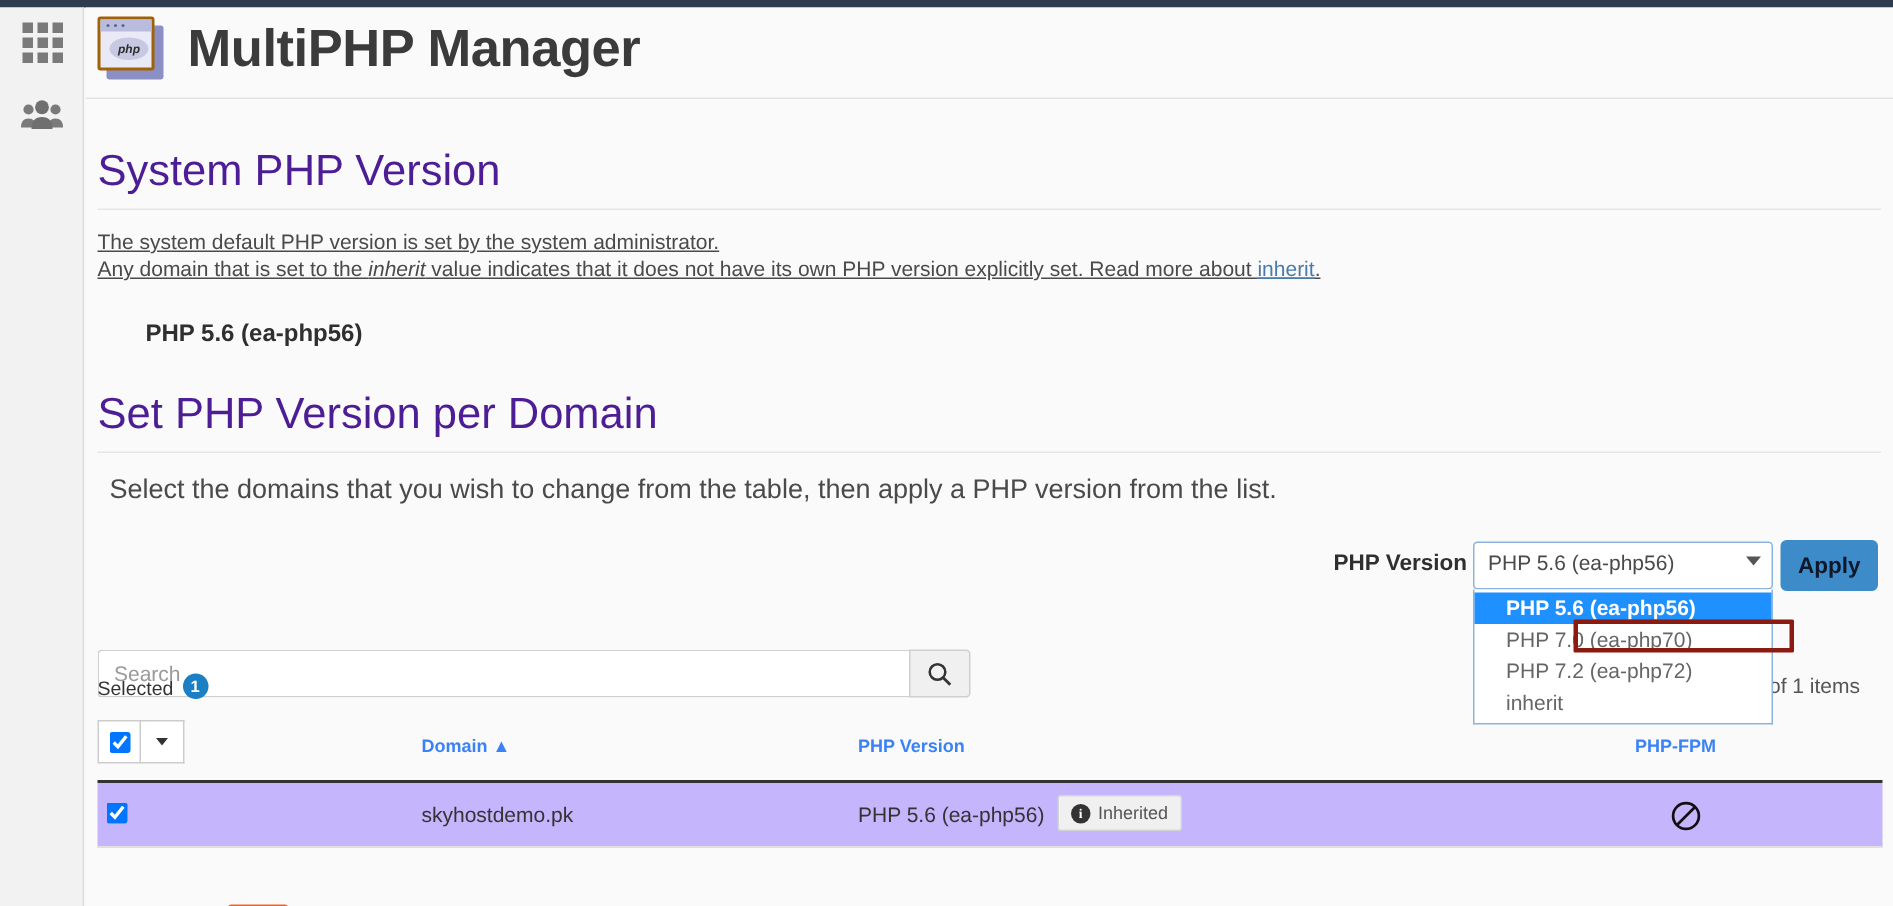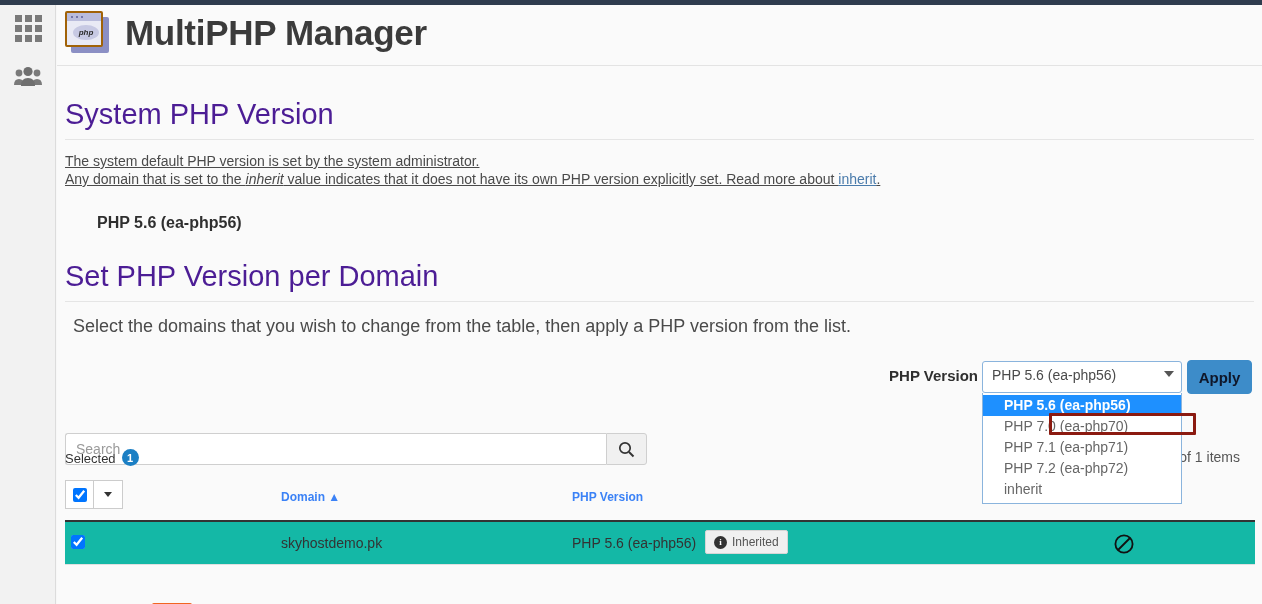--- a/index.html
+++ b/index.html
@@ -83,21 +83,21 @@
   #table { position:absolute; left:8px; top:470px; width:1190px; }
   .th-checkbox-group { position:absolute; left:0; top:5px; display:flex; }
   .th-cb-box { width:29px; height:29px; border:1px solid #ccc; background:#fff; display:flex; align-items:center; justify-content:center; cursor:pointer; }
   .th-cb-caret { width:29px; height:29px; border:1px solid #ccc; border-left:none; background:#fff; display:flex; align-items:center; justify-content:center; cursor:pointer; }
   .caret-dn { width:0;height:0;border-left:4px solid transparent;border-right:4px solid transparent;border-top:5px solid #333; }
   .th { position:absolute; font-size:12px; font-weight:bold; color:#3b82f6; top:15px; cursor:pointer; }
   #th-domain { left:216px; }
   #th-phpversion { left:507px; }
   #th-phpfpm { left:1025px; }
   #hrule { position:absolute; left:0; top:45px; width:1190px; border-top:2px solid #333; }
-  #row1 { position:absolute; left:0; top:47px; width:1190px; height:43px; background:#14b8a6; border-bottom:1px solid #e0e0e0; }
+  #row1 { position:absolute; left:0; top:47px; width:1190px; height:43px; background:#c4b5fd; border-bottom:1px solid #e0e0e0; }
   #row1-cb { position:absolute; left:6px; top:13px; }
   #row1-domain { position:absolute; left:216px; top:13px; font-size:14px; color:#333; }
   #row1-phpver { position:absolute; left:507px; top:13px; font-size:14px; color:#333; }
   #inherited-badge { position:absolute; left:640px; top:8px; background:#f0f0f0; border:1px solid #d6d6d6;
     padding:4px 8px; font-size:12px; color:#555; display:flex; align-items:center; gap:5px; border-radius:2px; }
   .info-dot { width:13px; height:13px; border-radius:50%; background:#333; color:#fff; font-size:9px; font-weight:bold;
     display:flex; align-items:center; justify-content:center; font-family:"Liberation Serif", serif; }
   #row1-fpm { position:absolute; left:1048px; top:11px; }
   input[type=checkbox] { width:14px; height:14px; margin:0; cursor:pointer; }
   #bottom-orange-a { position:absolute; left:95px; top:598px; width:40px; height:6px; background:#f26522; border-radius:2px; }
@@ -166,21 +166,20 @@
   <div id="version-row">
     <div id="version-label">PHP Version</div>
     <div id="version-select">PHP 5.6 (ea-php56)</div>
     <div id="select-caret"></div>
     <button id="apply-btn">Apply</button>
   </div>
 
   <div id="dropdown-list">
     <div class="dd-option selected">PHP 5.6 (ea-php56)</div>
     <div class="dd-option">PHP 7.0 (ea-php70)</div>
-    <div class="dd-option">PHP 7.1 (ea-php71)</div>
     <div class="dd-option">PHP 7.2 (ea-php72)</div>
     <div class="dd-option">inherit</div>
   </div>
 
   <div id="annot-box"></div>
 
   <div id="search-wrap">
     <input id="search-input" type="text" placeholder="Search" style="">
     <div id="search-btn">
       <svg width="17" height="17" viewBox="0 0 17 17">

